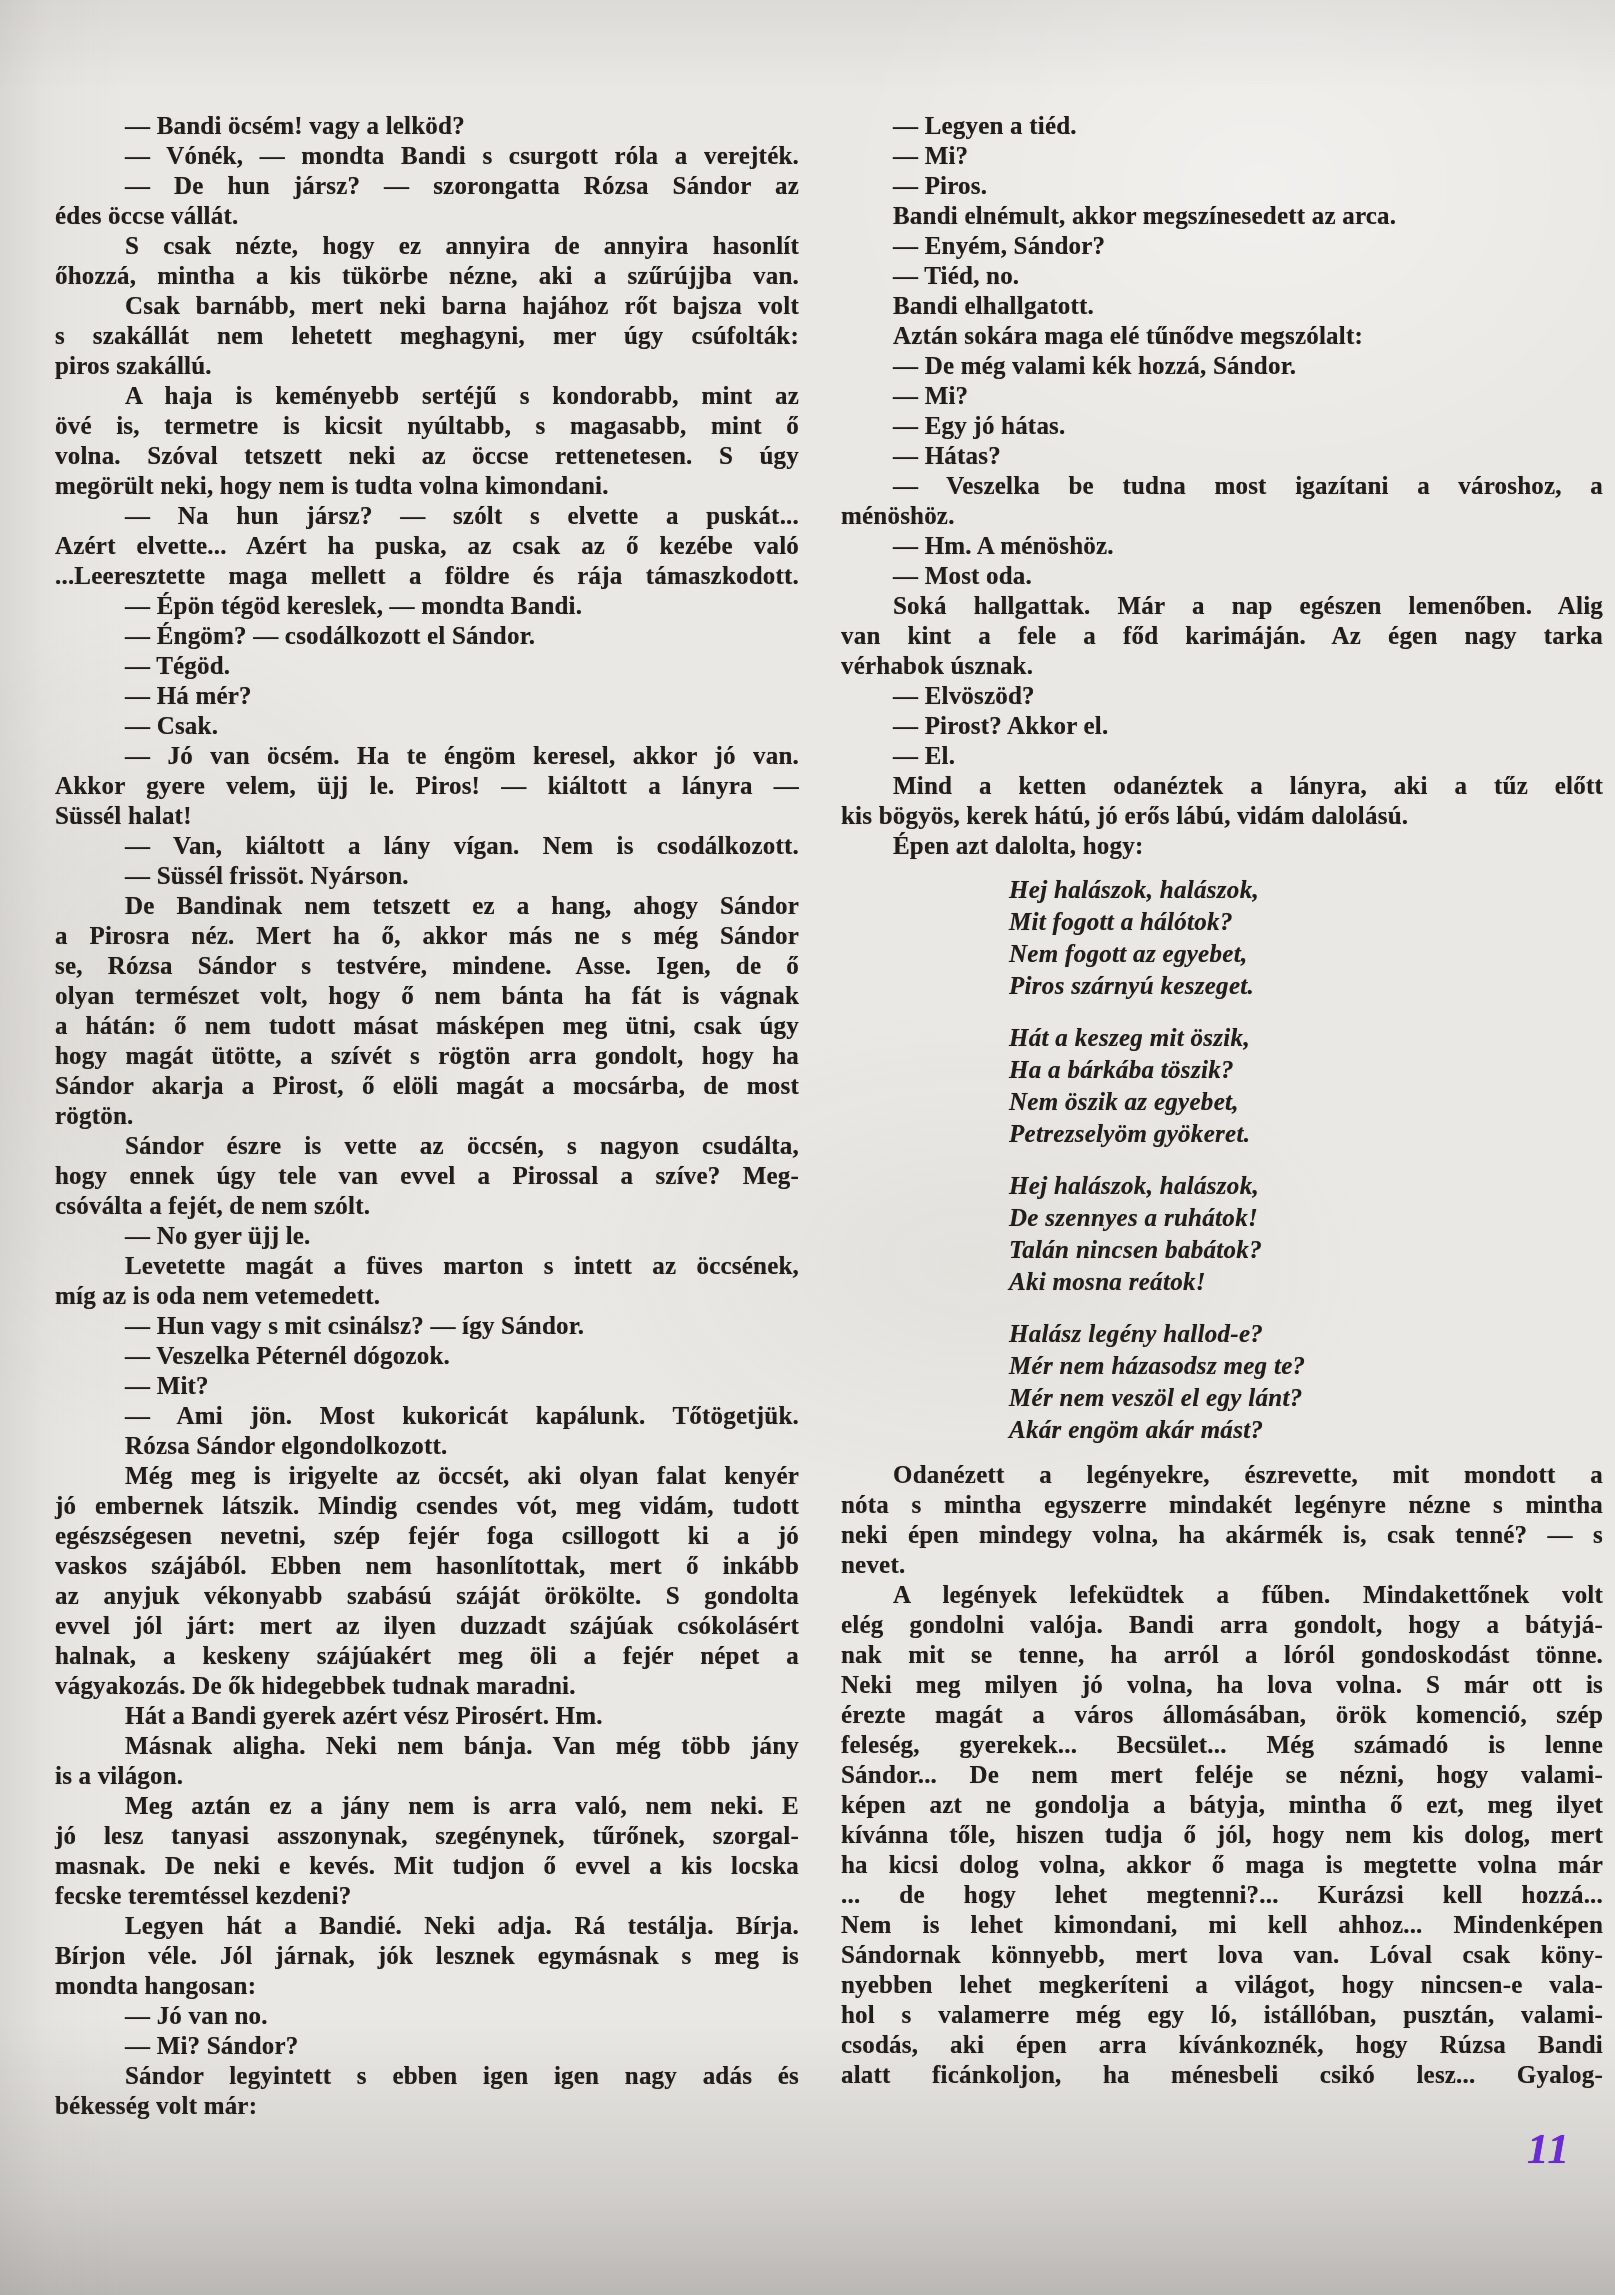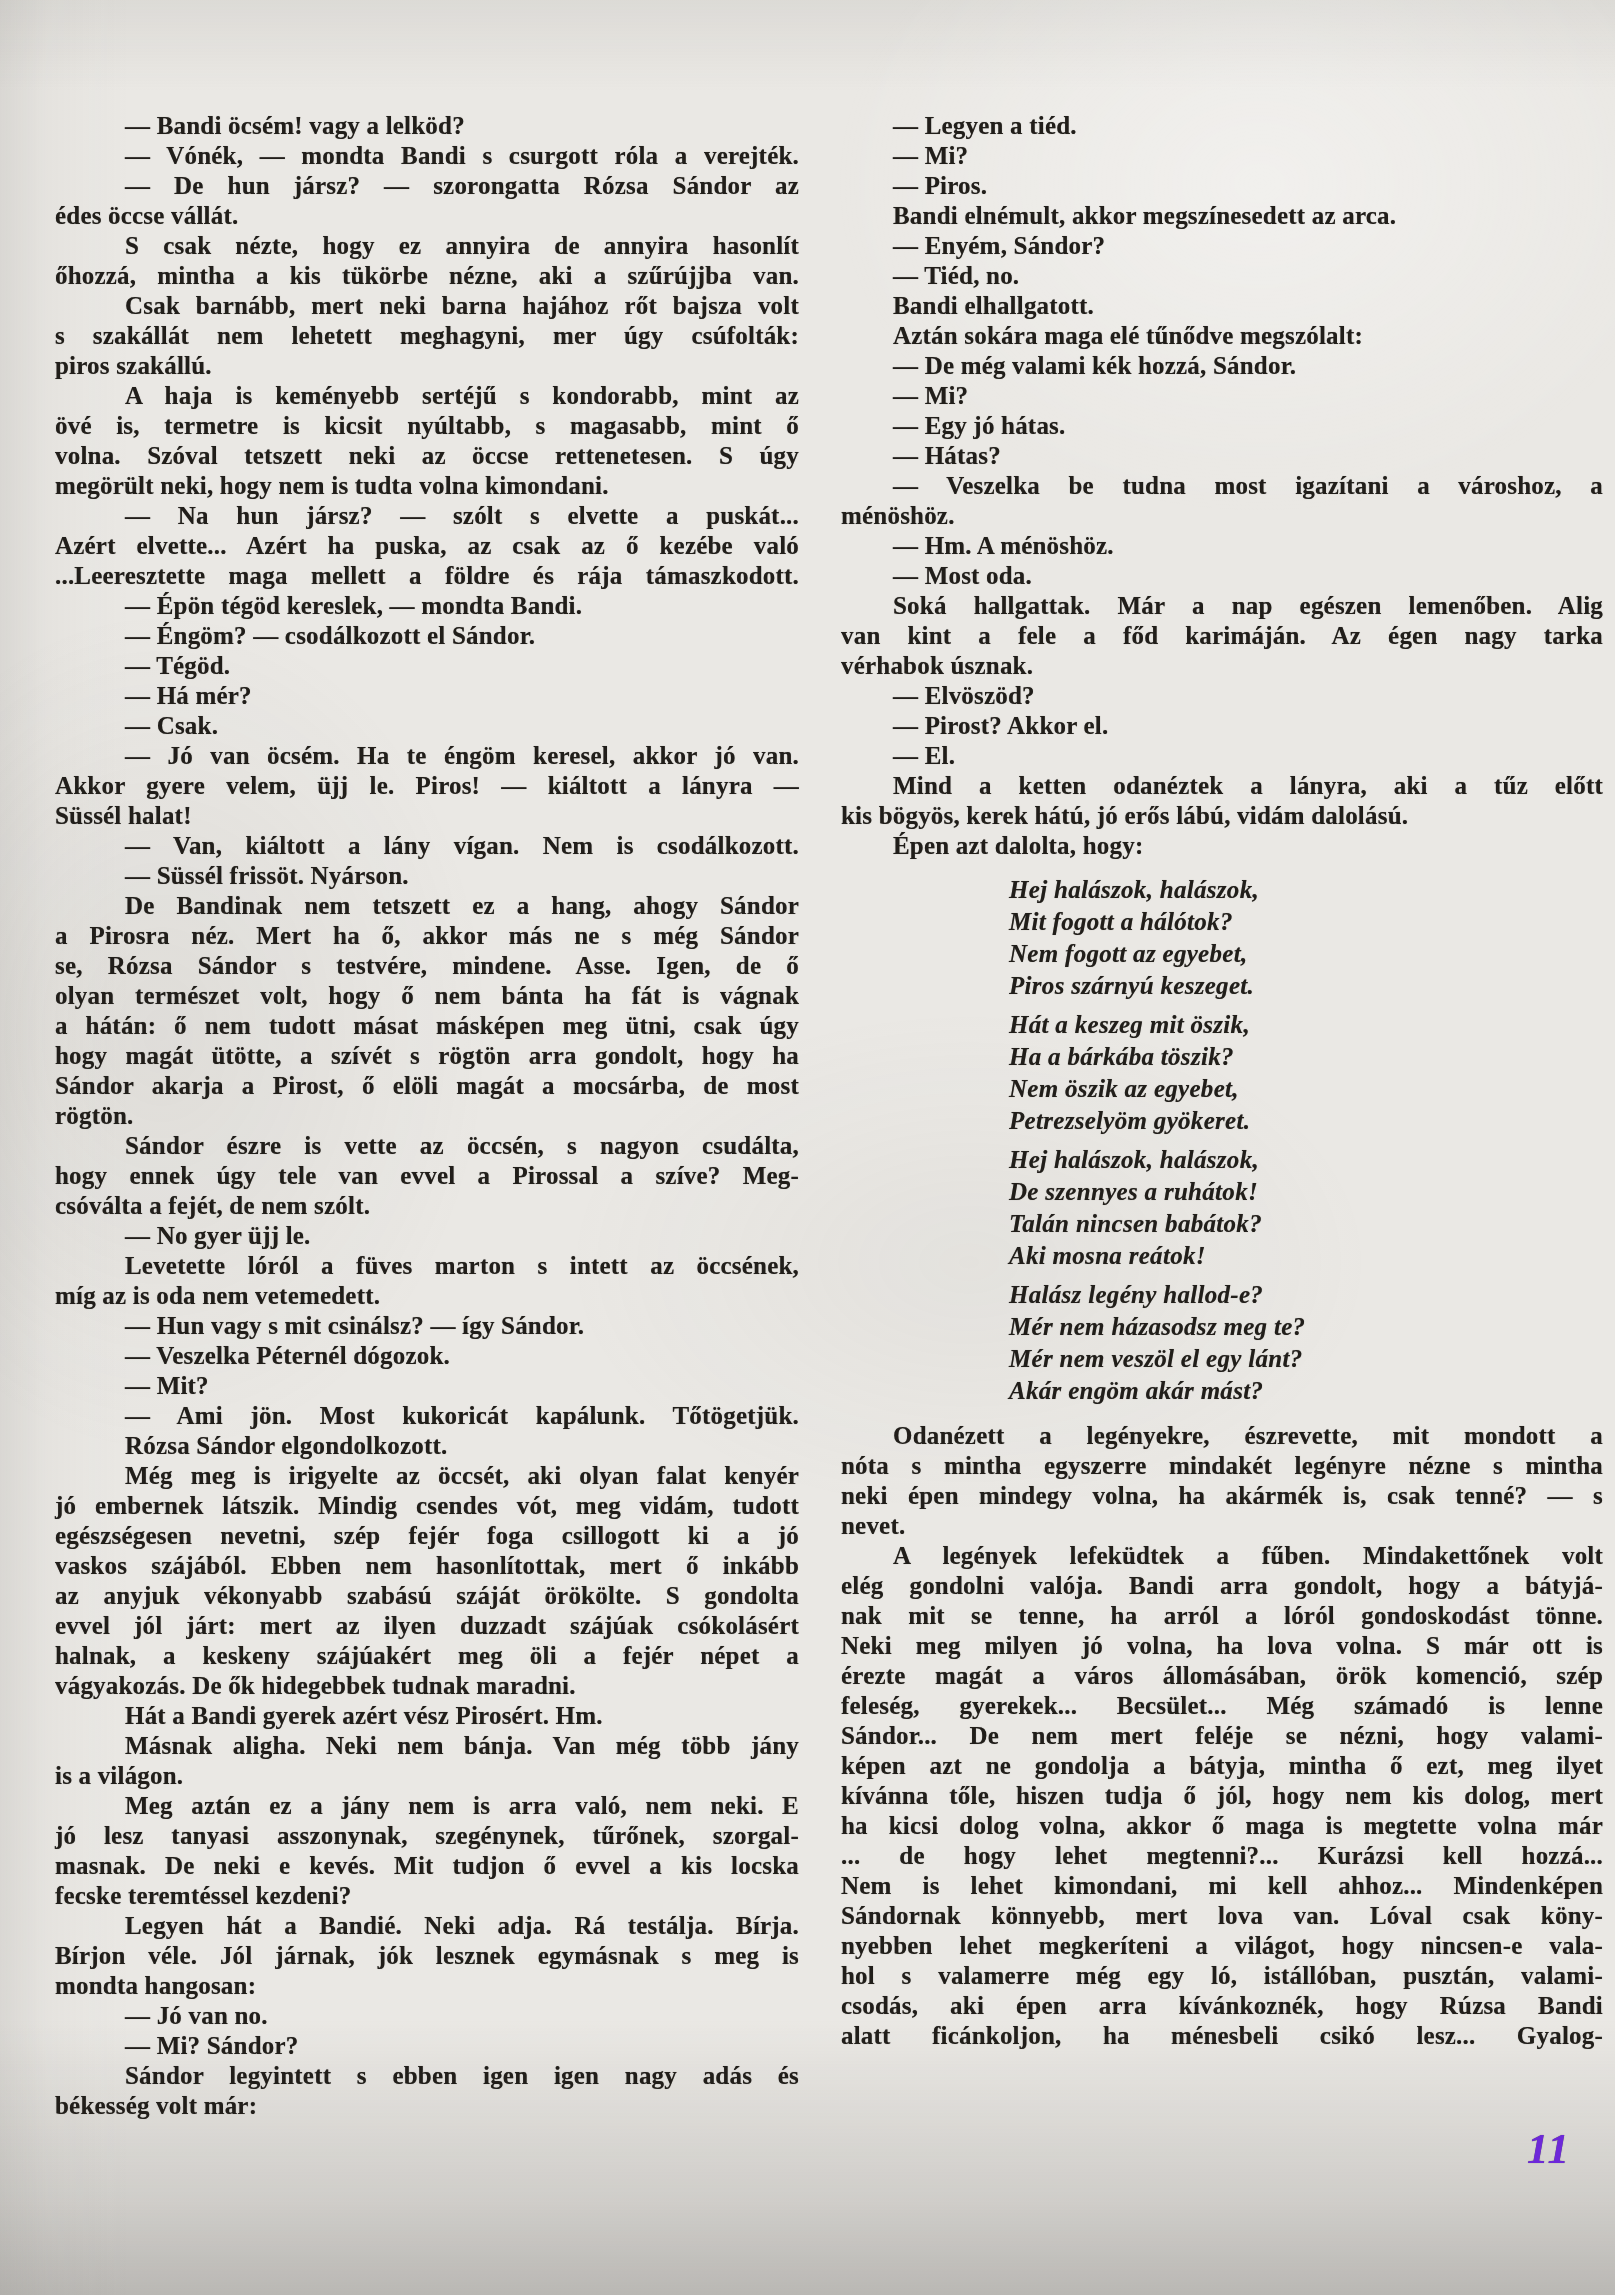--- a/index.html
+++ b/index.html
@@ -37,21 +37,21 @@
     text-align: justify;
     text-align-last: justify;
     -moz-text-align-last: justify;
   }
   .col.left  .line.in { text-indent: 70px; }
   .col.right .line.in { text-indent: 52px; }
   .verse {
     margin: 13.4px 0 13.4px 168px;
     font-style: italic;
   }
-  .stanza { margin-top: 7px; }
+  .stanza { margin-top: 20px; }
   .stanza:first-child { margin-top: 0; }
   .vline {
     height: 32px;
     line-height: 32px;
     letter-spacing: 0.3px;
   }
   .page-number {
     position: absolute;
     left: 1527px;
     top: 2124px;
@@ -99,21 +99,21 @@
       <div class="line j">se, Rózsa Sándor s testvére, mindene. Asse. Igen, de ő</div>
       <div class="line j">olyan természet volt, hogy ő nem bánta ha fát is vágnak</div>
       <div class="line j">a hátán: ő nem tudott másat másképen meg ütni, csak úgy</div>
       <div class="line j">hogy magát ütötte, a szívét s rögtön arra gondolt, hogy ha</div>
       <div class="line j">Sándor akarja a Pirost, ő elöli magát a mocsárba, de most</div>
       <div class="line">rögtön.</div>
       <div class="line in j">Sándor észre is vette az öccsén, s nagyon csudálta,</div>
       <div class="line j">hogy ennek úgy tele van evvel a Pirossal a szíve? Meg-</div>
       <div class="line">csóválta a fejét, de nem szólt.</div>
       <div class="line in">— No gyer üjj le.</div>
-      <div class="line in j">Levetette lóról a füves marton s intett az öccsének,</div>
+      <div class="line in j">Levetette magát a füves marton s intett az öccsének,</div>
       <div class="line">míg az is oda nem vetemedett.</div>
       <div class="line in">— Hun vagy s mit csinálsz? — így Sándor.</div>
       <div class="line in">— Veszelka Péternél dógozok.</div>
       <div class="line in">— Mit?</div>
       <div class="line in j">— Ami jön. Most kukoricát kapálunk. Tőtögetjük.</div>
       <div class="line in">Rózsa Sándor elgondolkozott.</div>
       <div class="line in j">Még meg is irigyelte az öccsét, aki olyan falat kenyér</div>
       <div class="line j">jó embernek látszik. Mindig csendes vót, meg vidám, tudott</div>
       <div class="line j">egészségesen nevetni, szép fejér foga csillogott ki a jó</div>
       <div class="line j">vaskos szájából. Ebben nem hasonlítottak, mert ő inkább</div>

